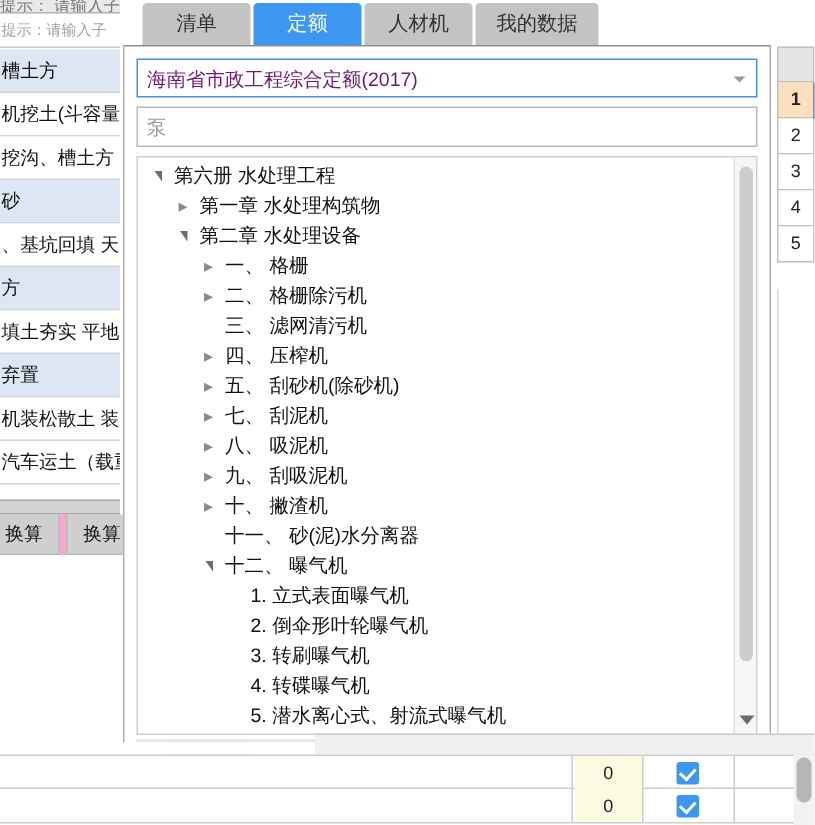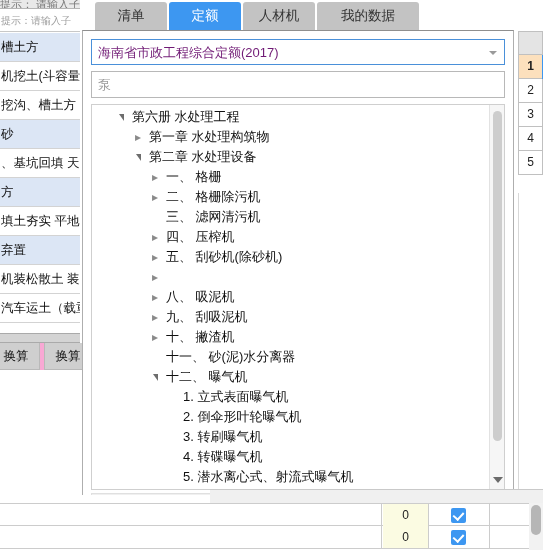--- a/index.html
+++ b/index.html
@@ -135,21 +135,21 @@
   .tab {
     position:absolute; top:2px; height:28px; line-height:27px;
     background:#c3c3c3; color:#333; font-size:13.5px;
     text-align:center; border-radius:3px 3px 0 0; cursor:default;
     white-space:nowrap; overflow:hidden;
   }
   .tab.active { background:#3d97f1; color:#ffffff; }
   .tab.t1 { left:17px;  width:72px; }
   .tab.t2 { left:91px;  width:72px; }
   .tab.t3 { left:165px; width:72px; }
-  .tab.t4 { left:239px; width:102px; }
+  .tab.t4 { left:239px; width:82px; }
 
   .dlg-body {
     position:absolute; left:4px; top:30px; width:432px; height:467px;
     background:#ffffff; border:1px solid #aeaeae; border-top:1px solid #8f8f8f;
   }
 
   .combo {
     position:absolute; left:8px; top:8px; width:414px; height:26px;
     border:1px solid #4a90d9; background:#ffffff;
   }
@@ -170,21 +170,21 @@
   .searchbox-text {
     position:absolute; left:6px; top:0; height:25px; line-height:26px;
     font-size:13px; color:#9b9b9b; white-space:nowrap;
   }
 
   
   .treebox {
     position:absolute; left:8px; top:73px; width:414px; height:386px;
     border:1px solid #cfcfcf; background:#ffffff; overflow:hidden;
   }
-  .tree { position:absolute; left:16px; top:2px; width:398px; }
+  .tree { position:absolute; left:0; top:2px; width:398px; }
   .tnode {
     position:relative; height:20px; line-height:20px;
     white-space:nowrap; font-size:13px; color:#111;
   }
   .tw { display:inline-block; width:16px; height:20px; vertical-align:top; position:relative; }
   .tw.exp::before {
     content:""; position:absolute; left:3px; top:7px;
     width:0; height:0;
     border-left:5px solid transparent; border-right:0 solid transparent;
     border-top:7px solid #6d6d6d;
@@ -316,21 +316,21 @@
           <div class="tnode tindent2">
             <span class="tw"></span><span class="tlabel">三、 滤网清污机</span>
           </div>
           <div class="tnode tindent2">
             <span class="tw col"></span><span class="tlabel">四、 压榨机</span>
           </div>
           <div class="tnode tindent2">
             <span class="tw col"></span><span class="tlabel">五、 刮砂机(除砂机)</span>
           </div>
           <div class="tnode tindent2">
-            <span class="tw col"></span>
+            <span class="tw col"></span><span class="tlabel">七、 刮泥机</span>
           </div>
           <div class="tnode tindent2">
             <span class="tw col"></span><span class="tlabel">八、 吸泥机</span>
           </div>
           <div class="tnode tindent2">
             <span class="tw col"></span><span class="tlabel">九、 刮吸泥机</span>
           </div>
           <div class="tnode tindent2">
             <span class="tw col"></span><span class="tlabel">十、 撇渣机</span>
           </div>

